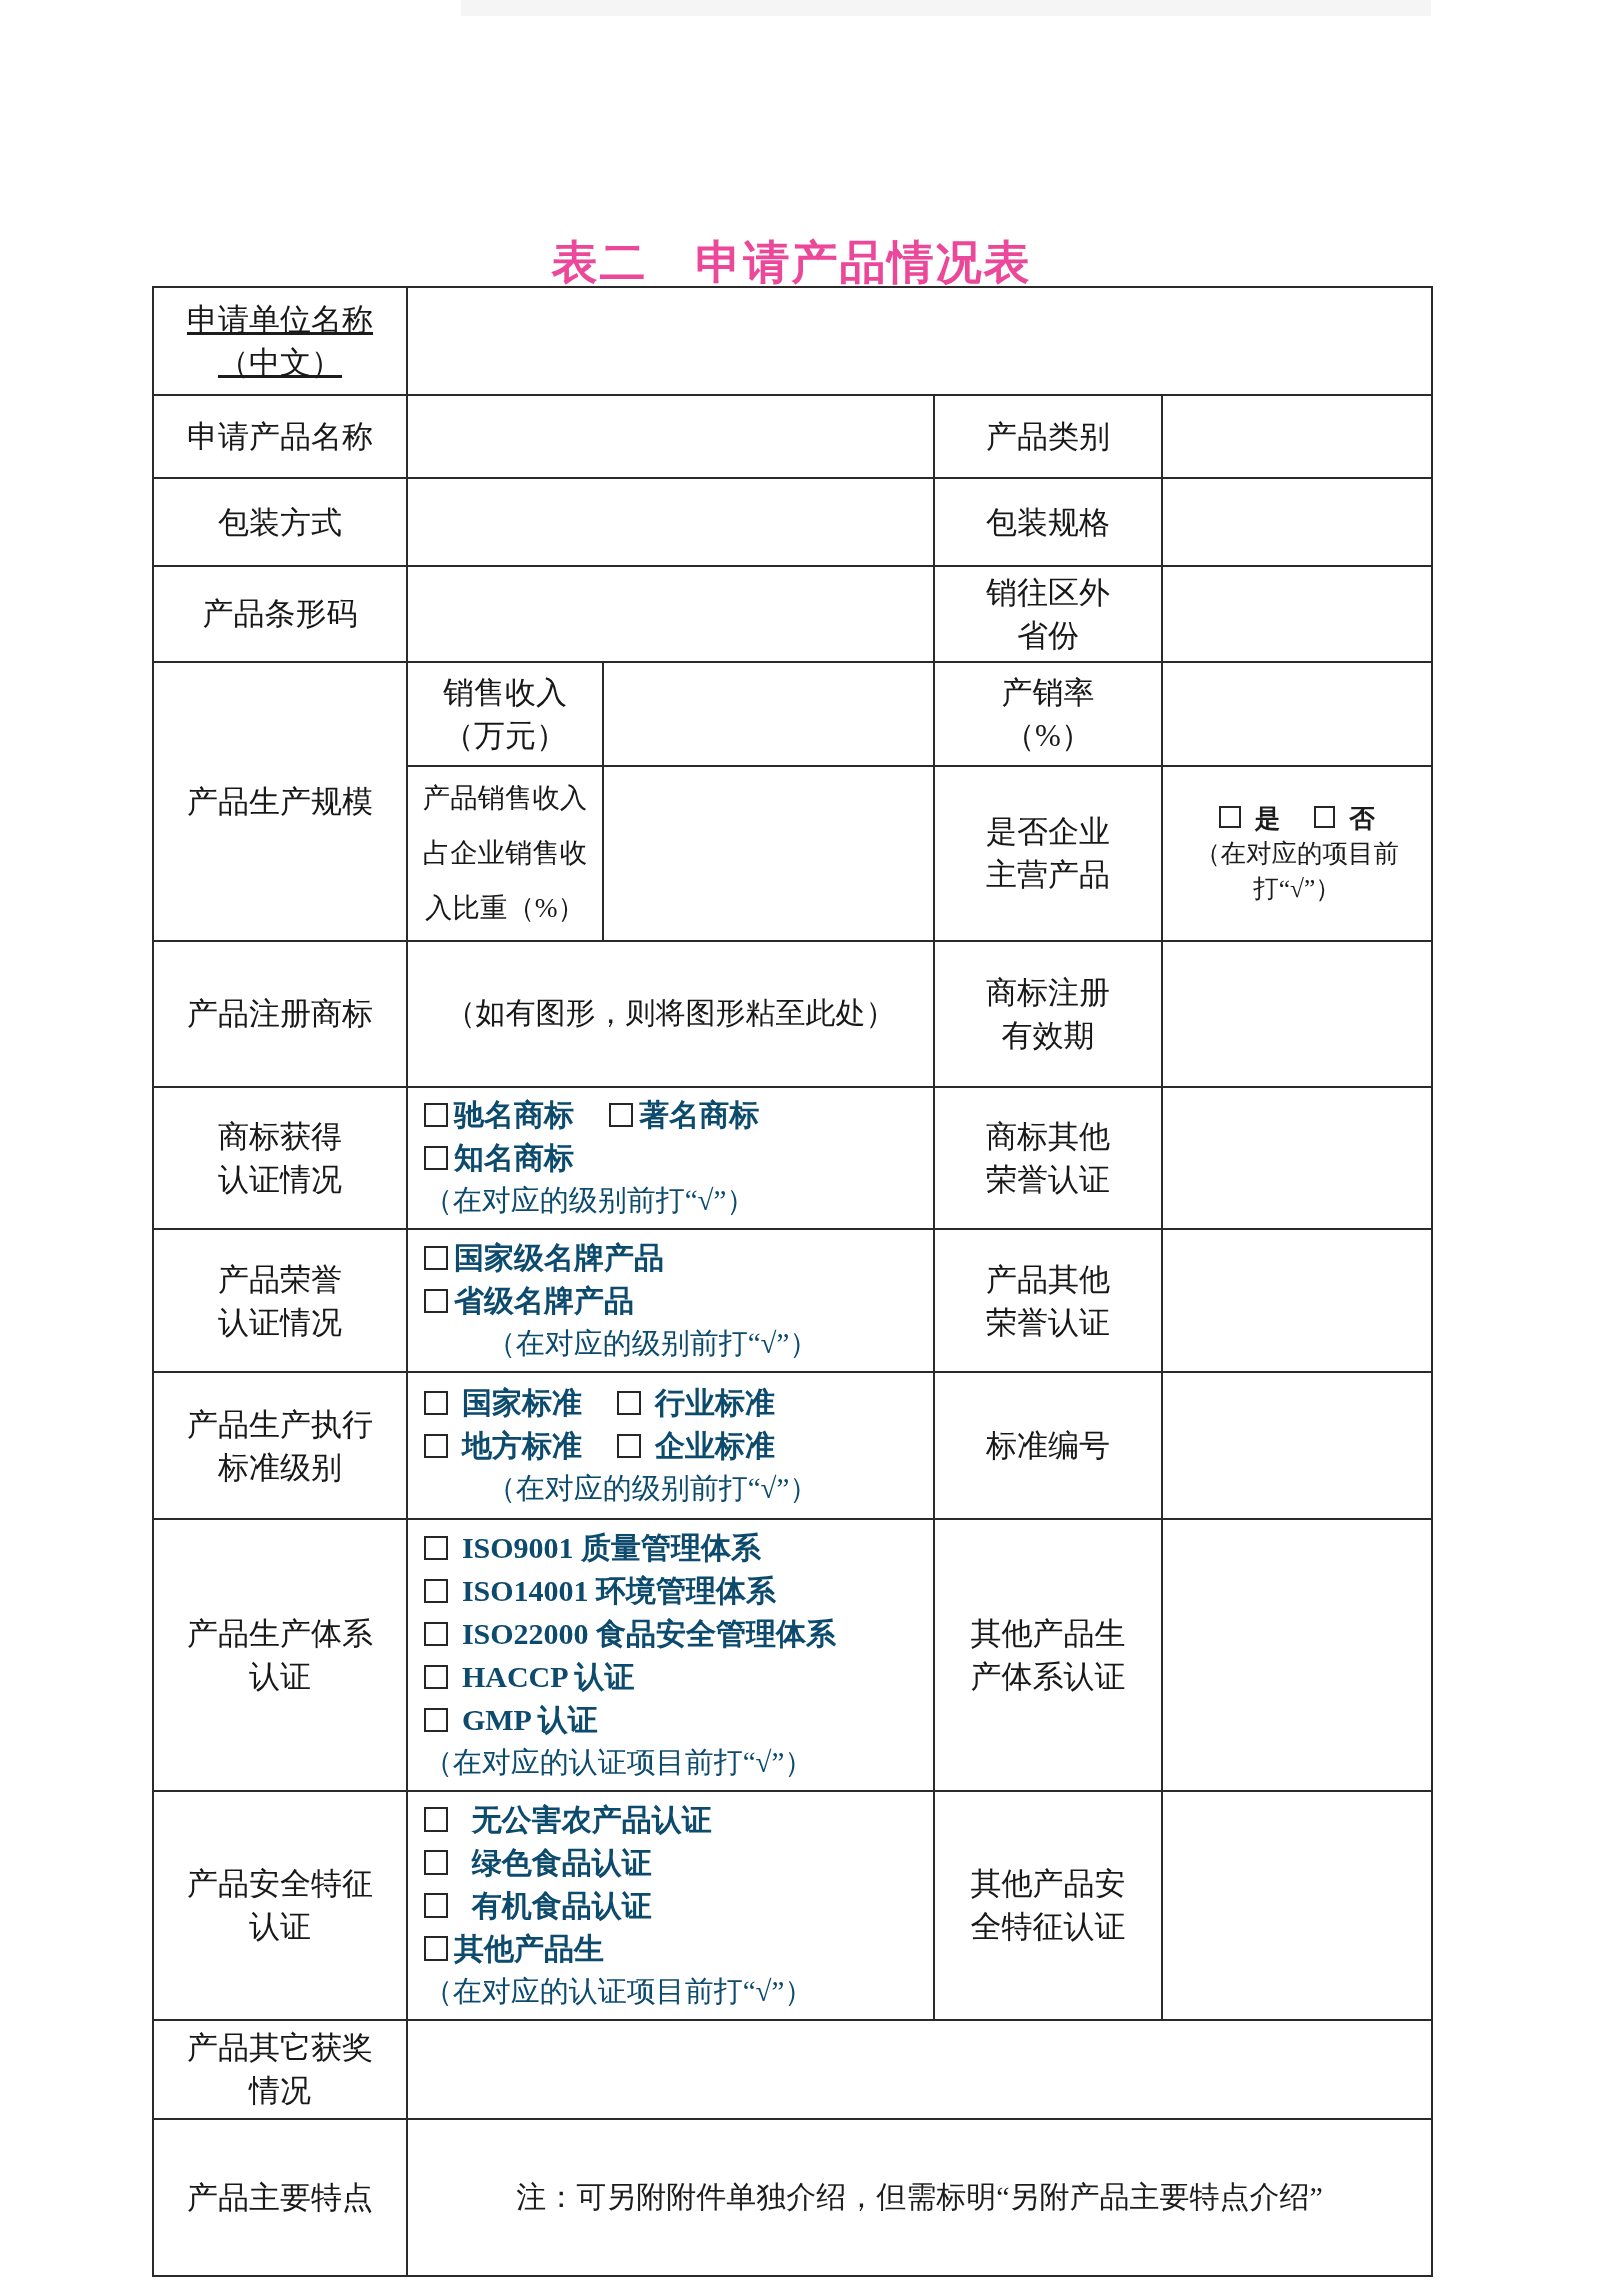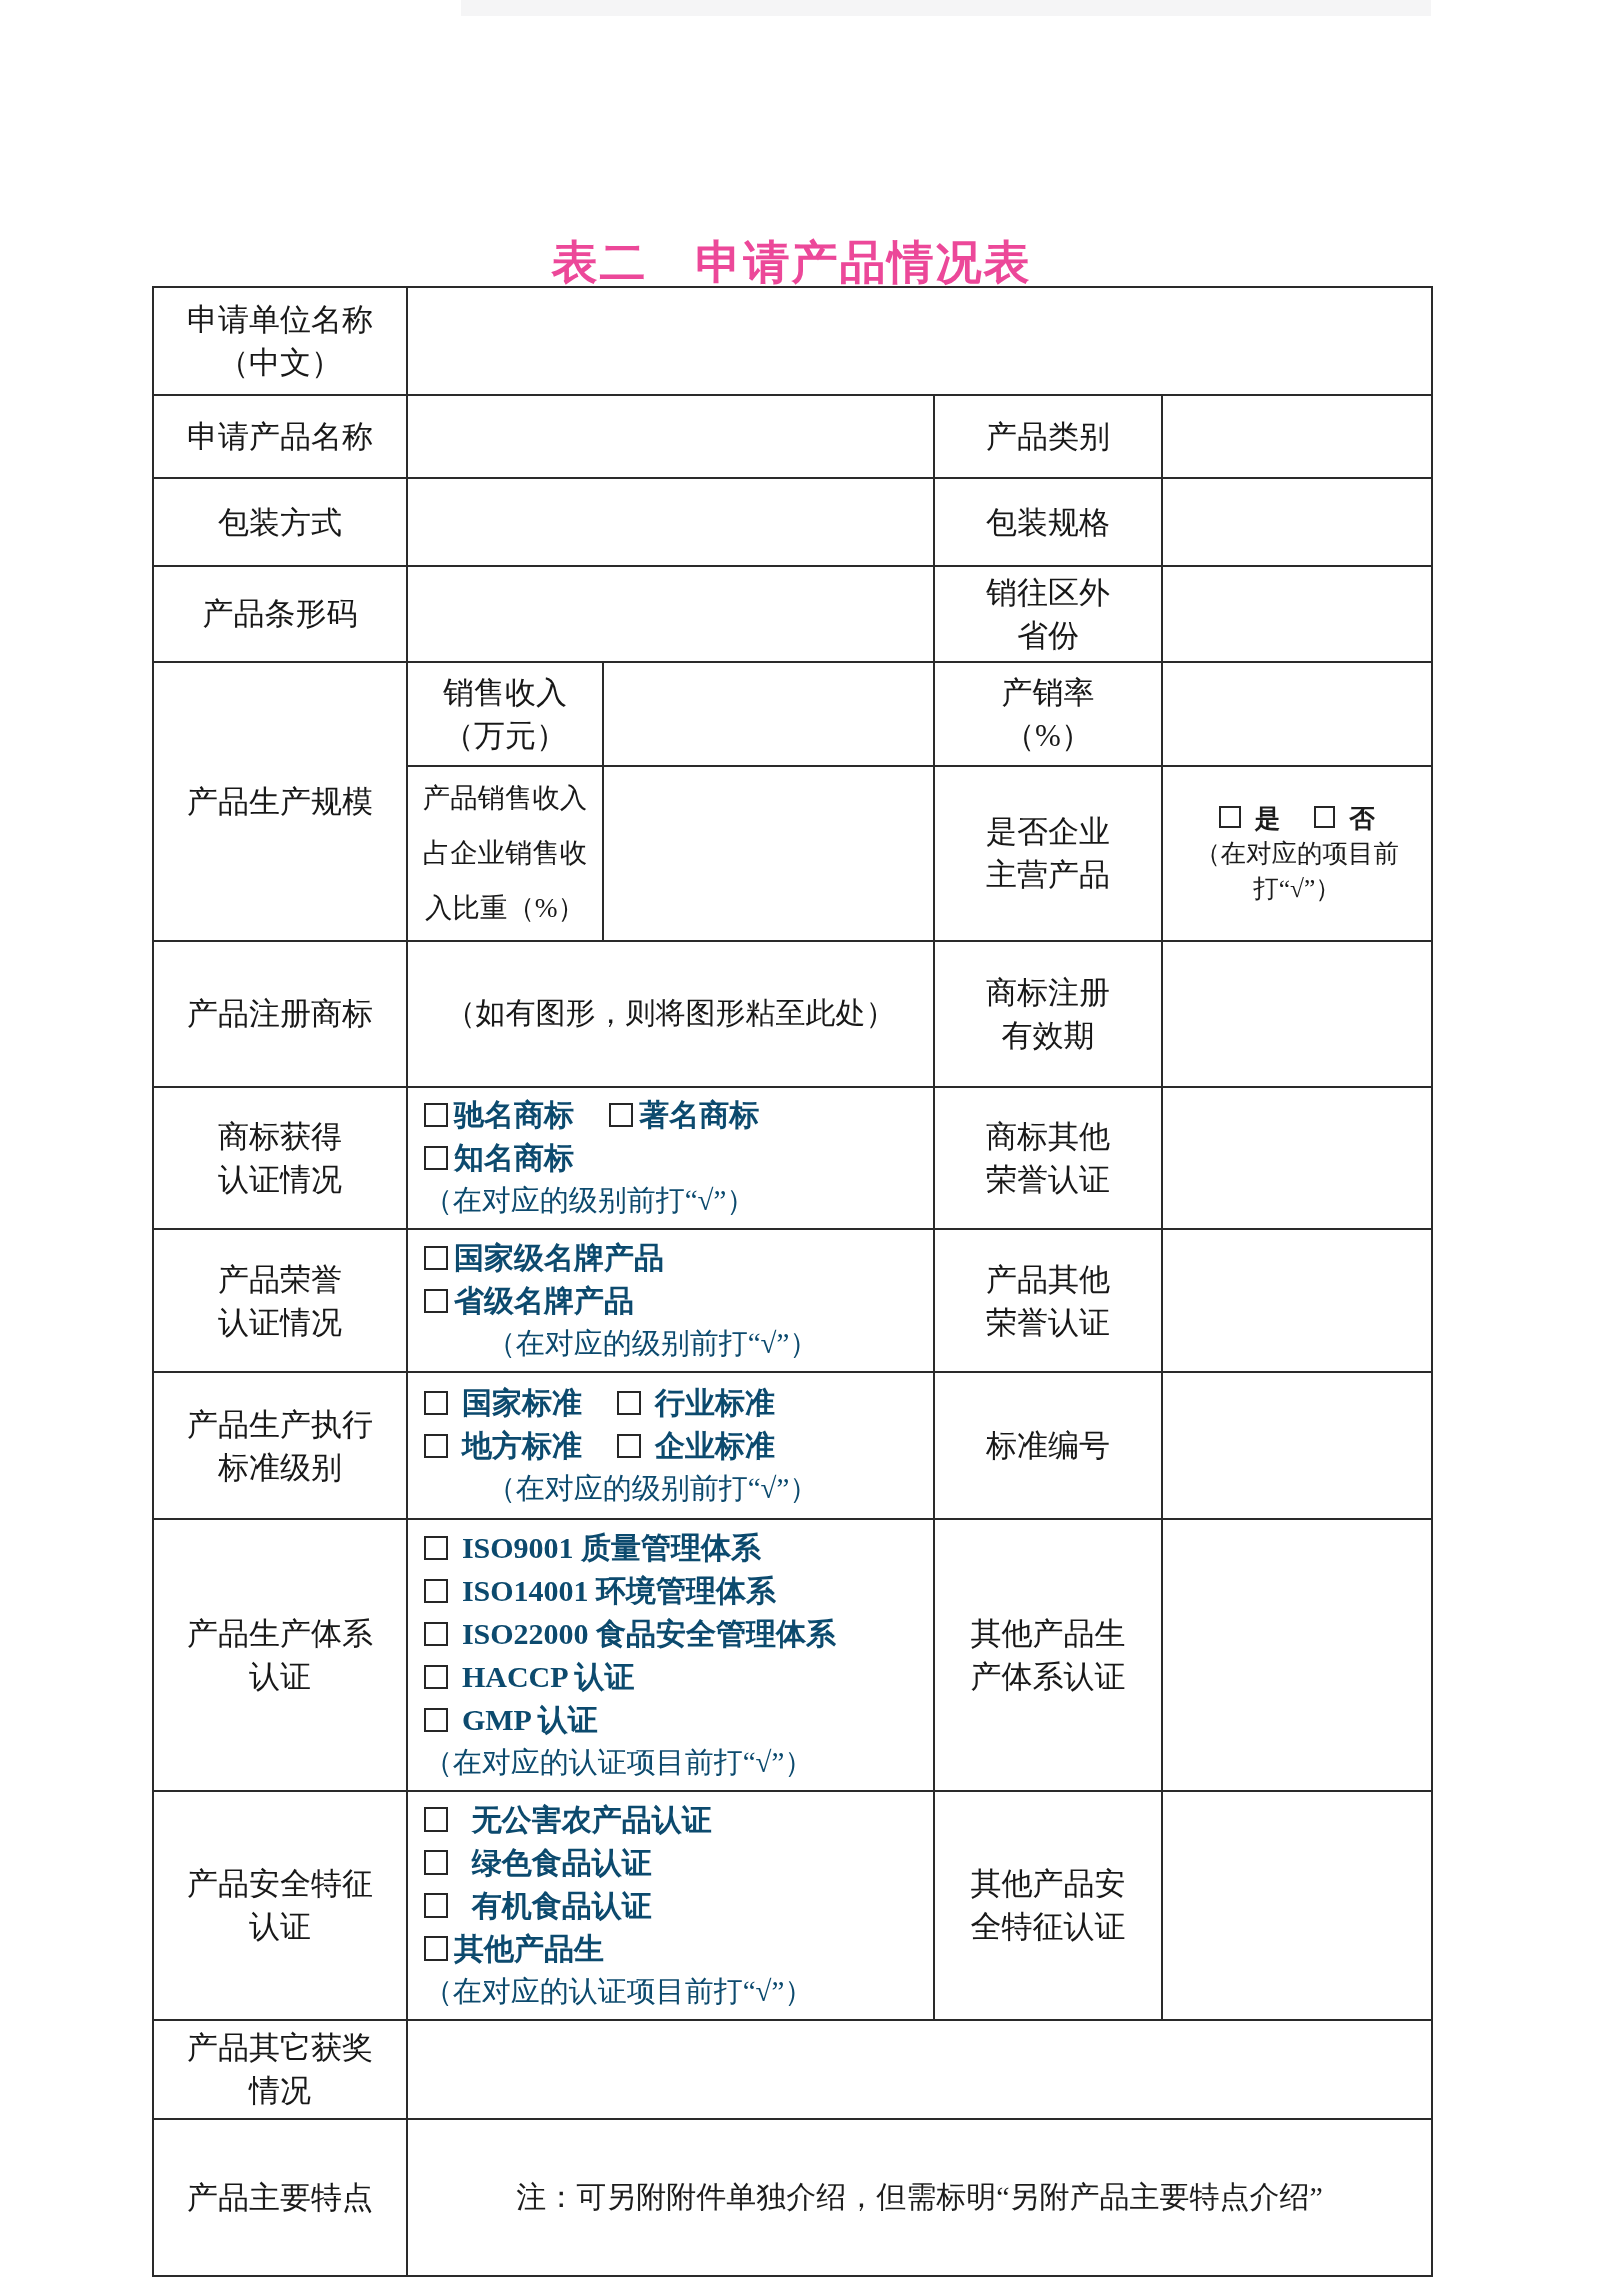--- a/index.html
+++ b/index.html
@@ -31,21 +31,21 @@
   .onote.ind{padding-left:63px;}
   .cb{
     display:inline-block;width:24.5px;height:24.5px;border:2px solid #262626;
     vertical-align:-2px;margin-right:5.9px;background:#fff;box-sizing:border-box;
   }
   .cb.sp{margin-right:13.7px;}
   .cb.wsp{margin-right:23.5px;}
   .cb.second{margin-left:27.4px;}
   .cb.small{width:21.6px;height:21.6px;vertical-align:-1px;}
   
-  tr.r1{height:108px;} tr.r2{height:83px;} tr.r3{height:88px;} tr.r4{height:89px;}
+  tr.r1{height:108px;text-decoration:underline;} tr.r2{height:83px;} tr.r3{height:88px;} tr.r4{height:89px;}
   tr.r5a{height:104px;} tr.r5b{height:117px;} tr.r6{height:146px;} tr.r7{height:127px;}
   tr.r8{height:131px;} tr.r9{height:147px;} tr.r10{height:257px;} tr.r11{height:214px;}
   tr.r12{height:99px;} tr.r13{height:157px;}
 </style>
 </head>
 <body>
 
 <div class="scan-strip"></div>
 
 <div class="page-title" data-bind="title">表二　申请产品情况表</div>

